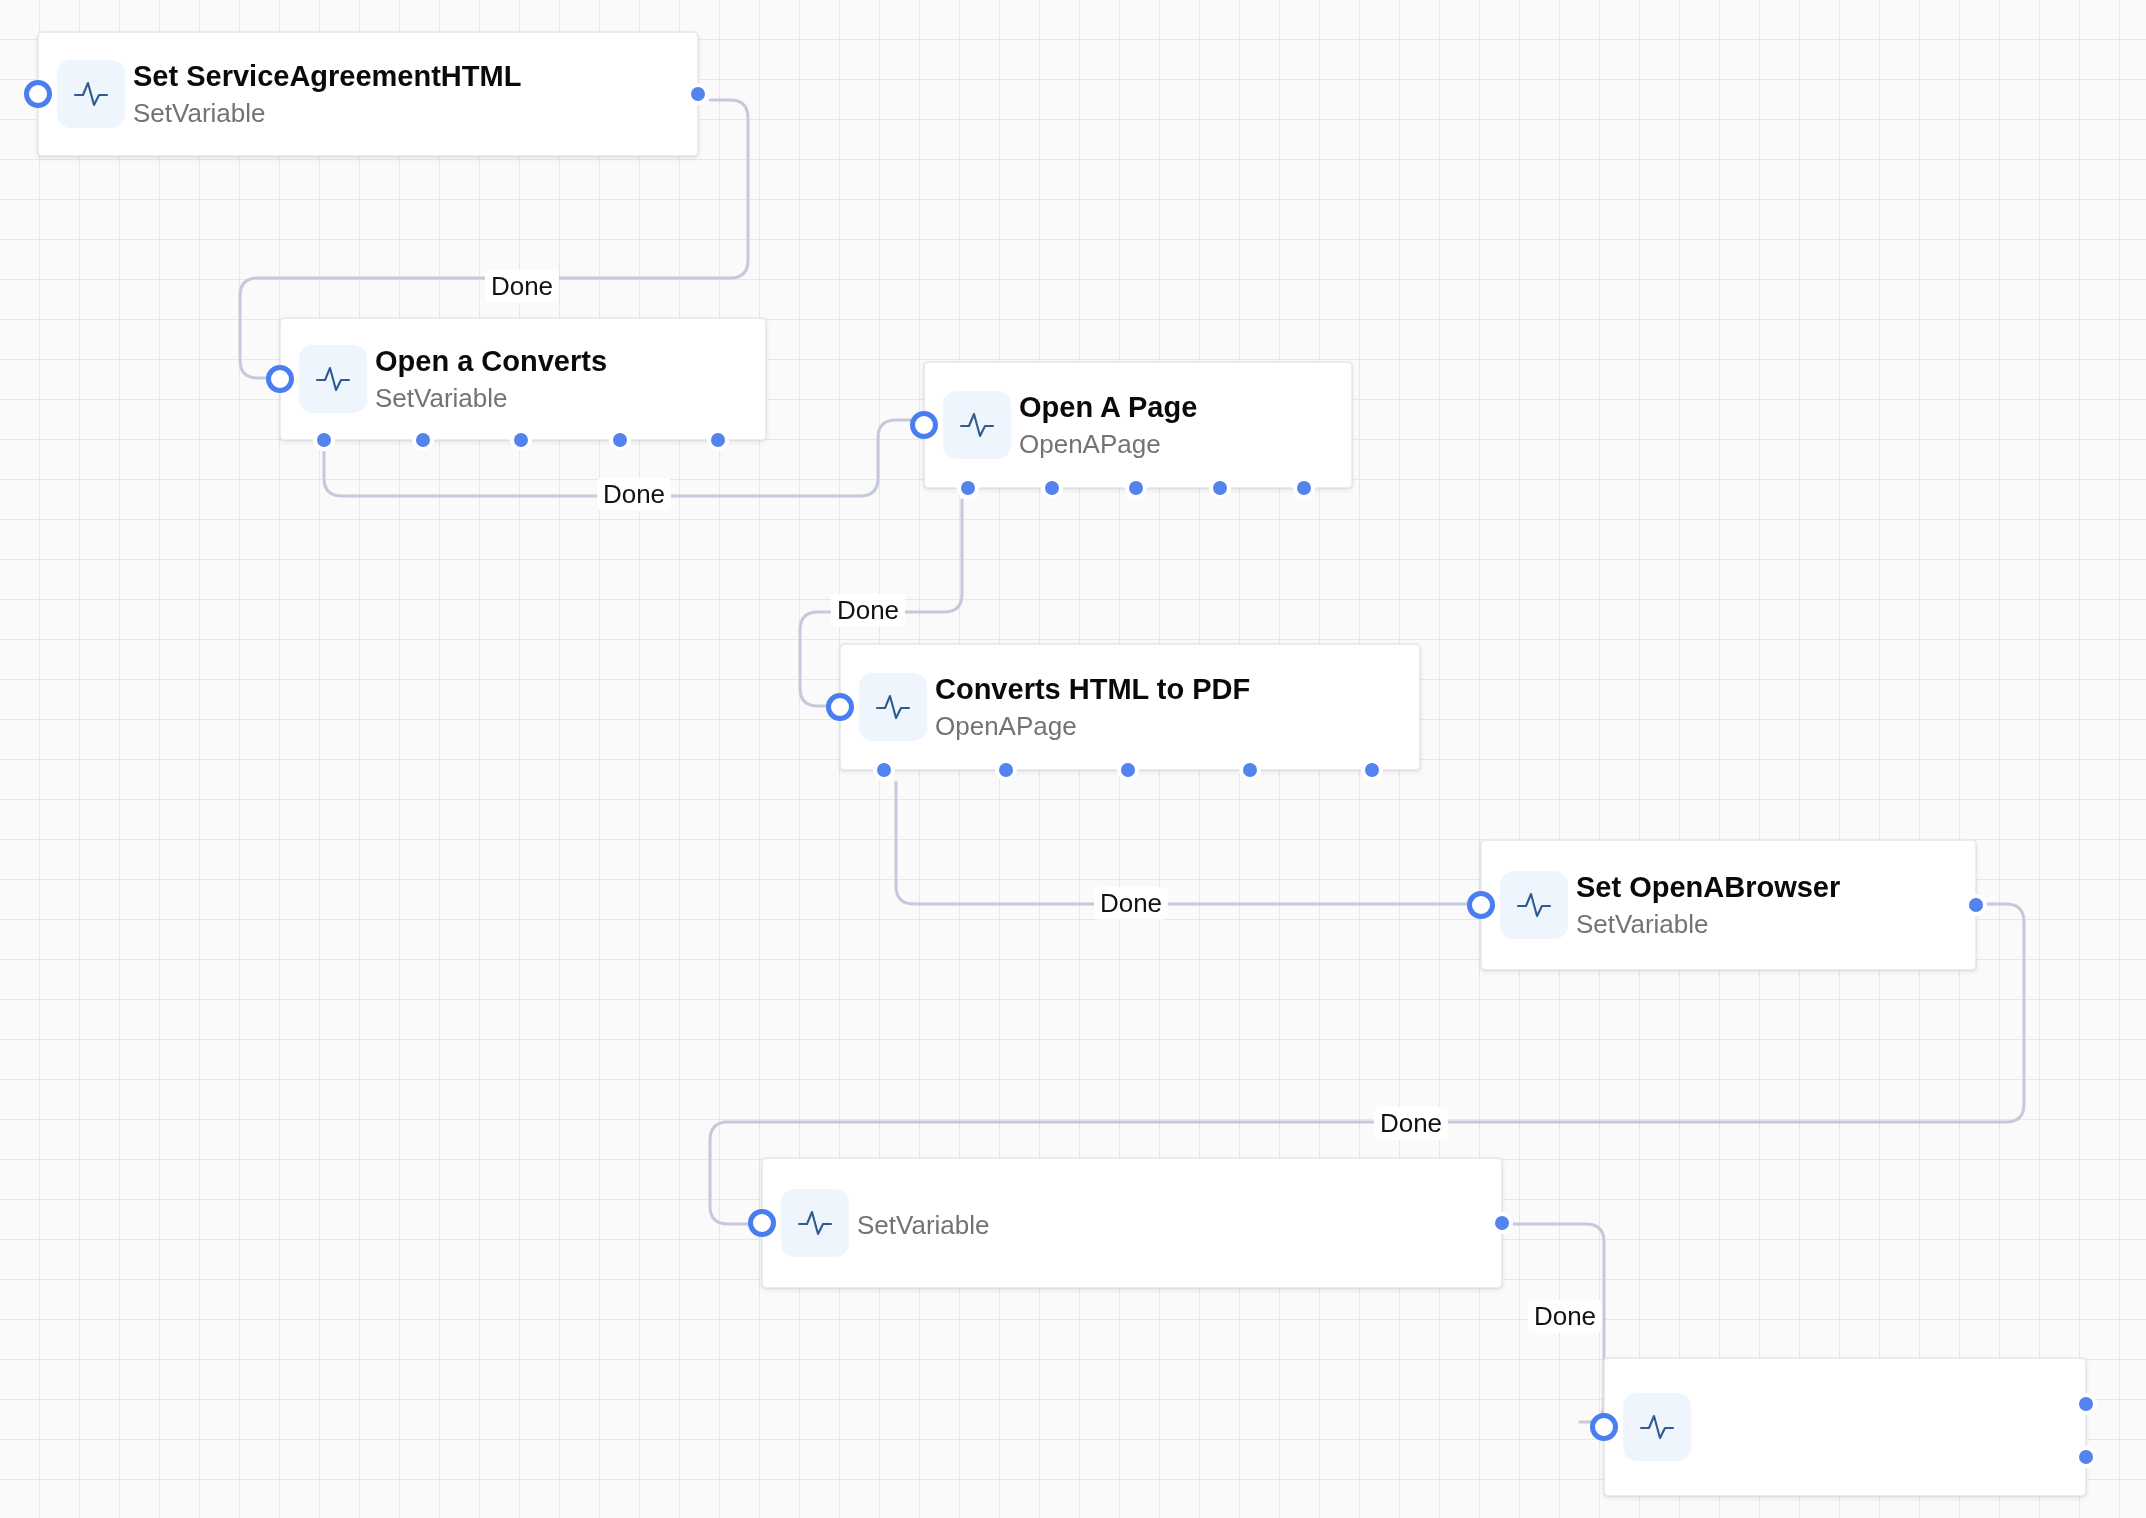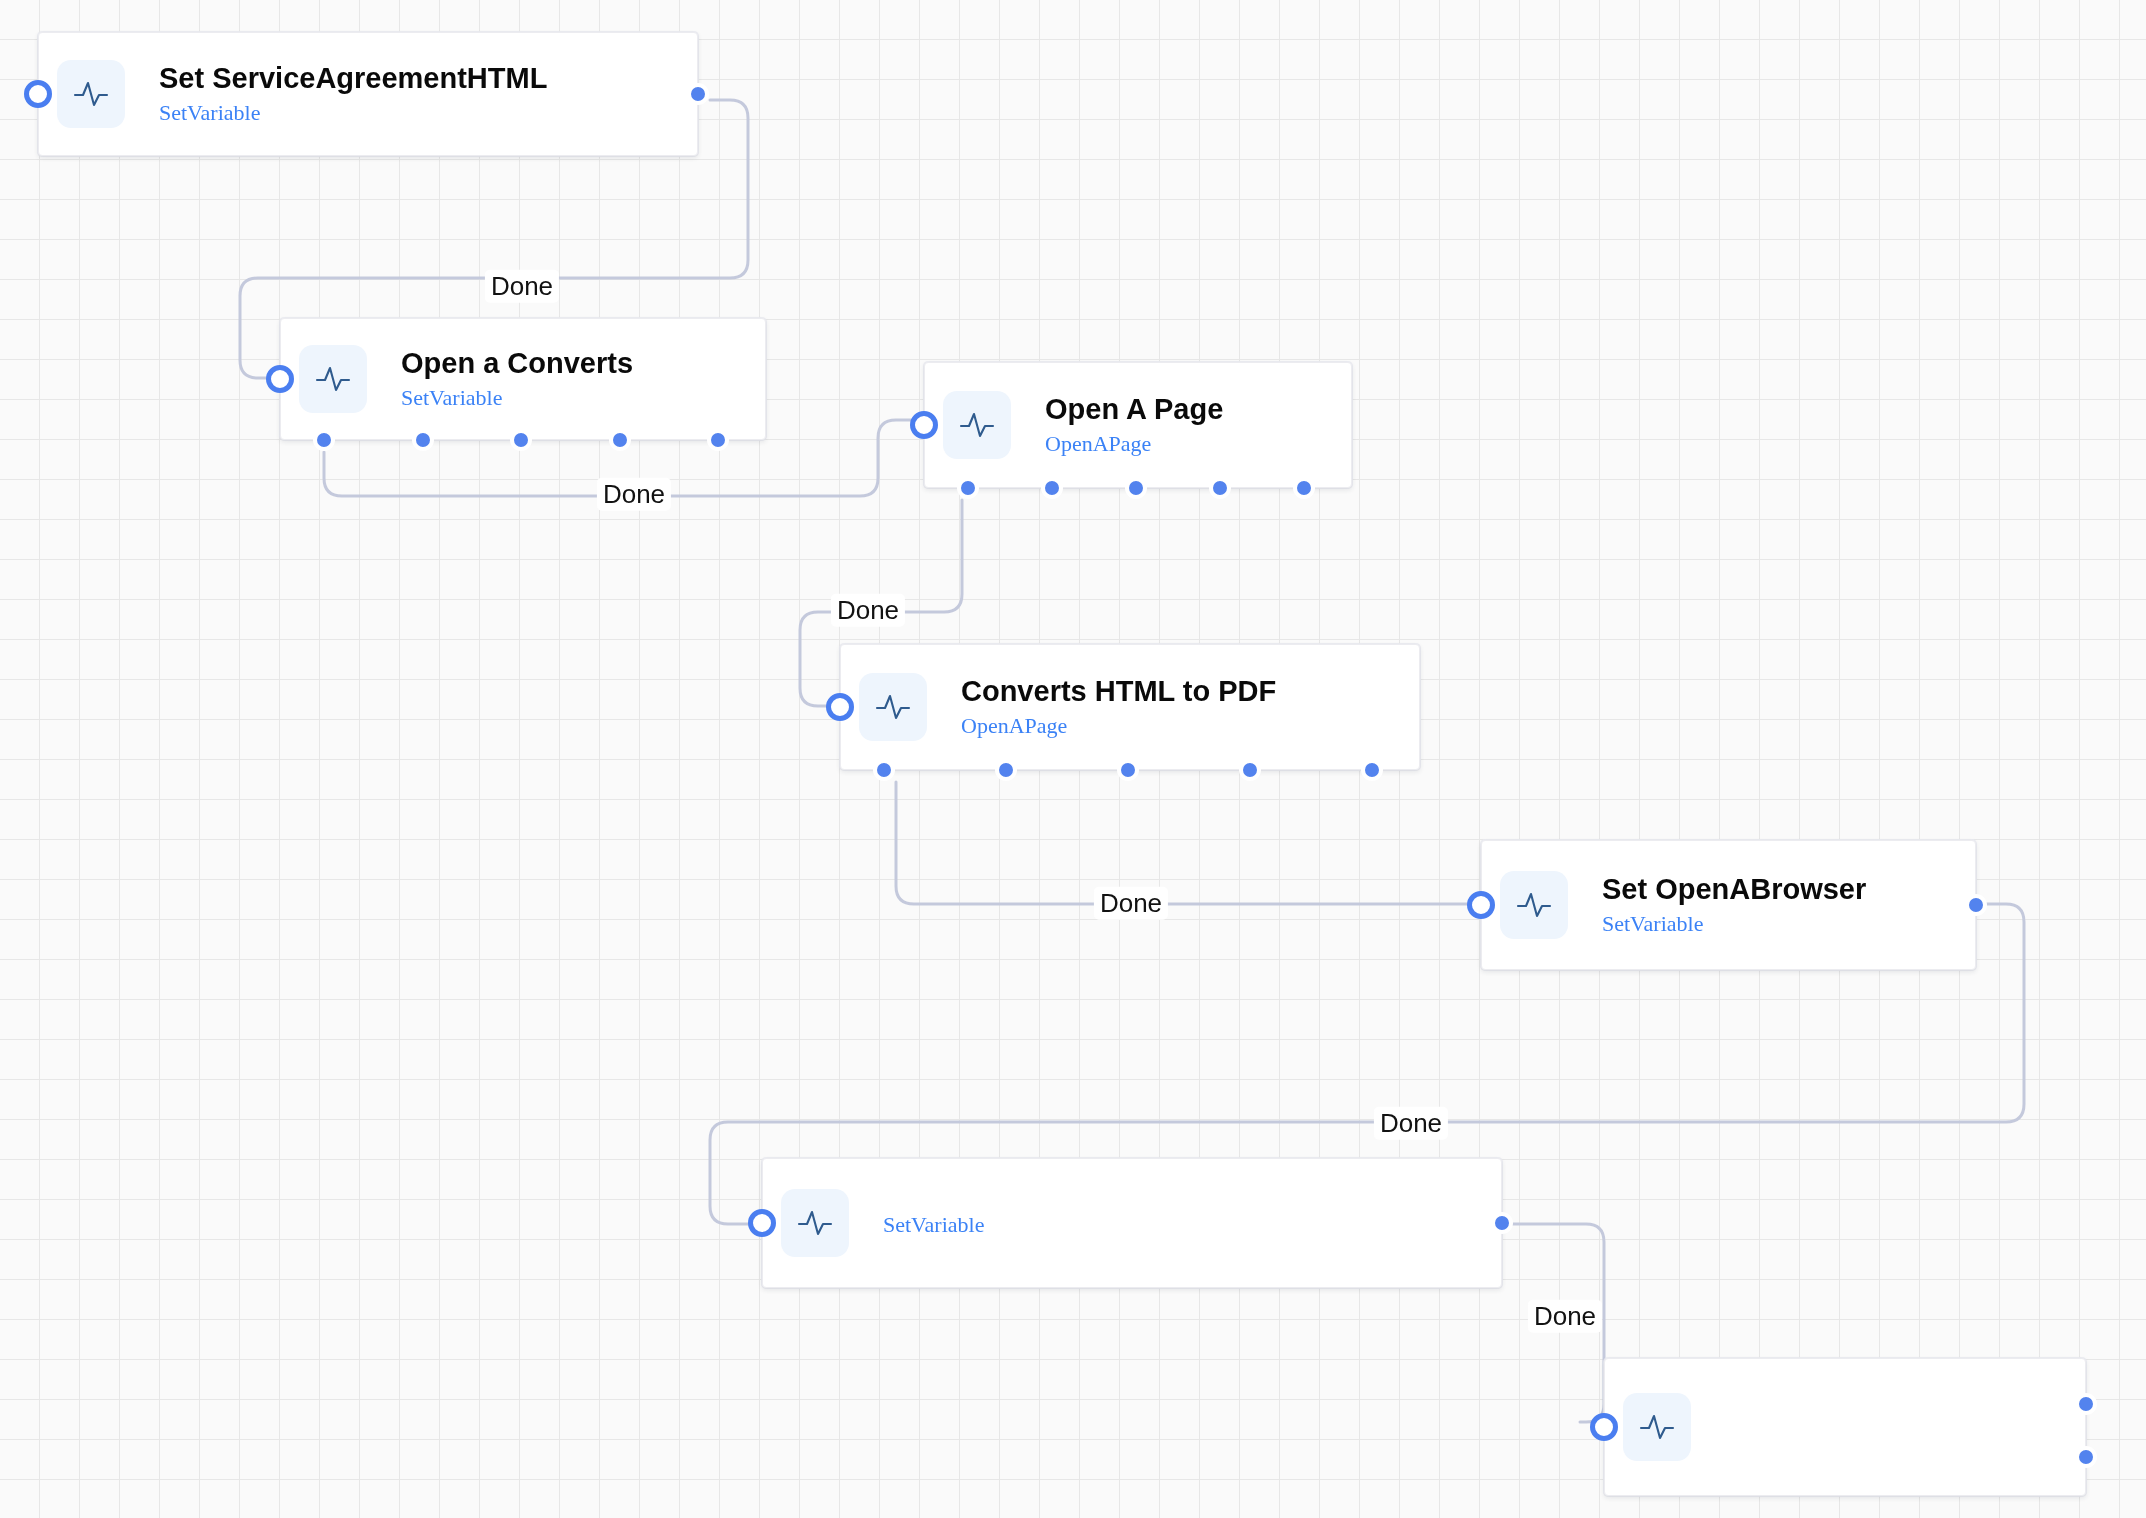--- a/index.html
+++ b/index.html
@@ -79,41 +79,40 @@
     height: 68px;
     border-radius: 14px;
     background: #eef5fd;
     display: flex;
     align-items: center;
     justify-content: center;
   }
   .node-icon svg { display: block; }
 
   .node-text {
-    margin-left: 34px;
+    margin-left: 8px;
     display: flex;
     flex-direction: column;
     justify-content: center;
     overflow: hidden;
   }
   .node-title {
     font-size: 29px;
     font-weight: bold;
     color: #0a0a0a;
     line-height: 1.18;
     white-space: nowrap;
   }
   .node-subtitle {
-    font-size: 22px;
+    font-size: 26px;
     font-weight: normal;
-    color: #3b82f6;
+    color: #737373;
     line-height: 1.2;
     margin-top: 5px;
     white-space: nowrap;
-    font-family: Liberation Serif, serif;
   }
 
   
   .port {
     position: absolute;
     z-index: 4;
     border-radius: 50%;
     box-sizing: border-box;
   }
   .port-in {

